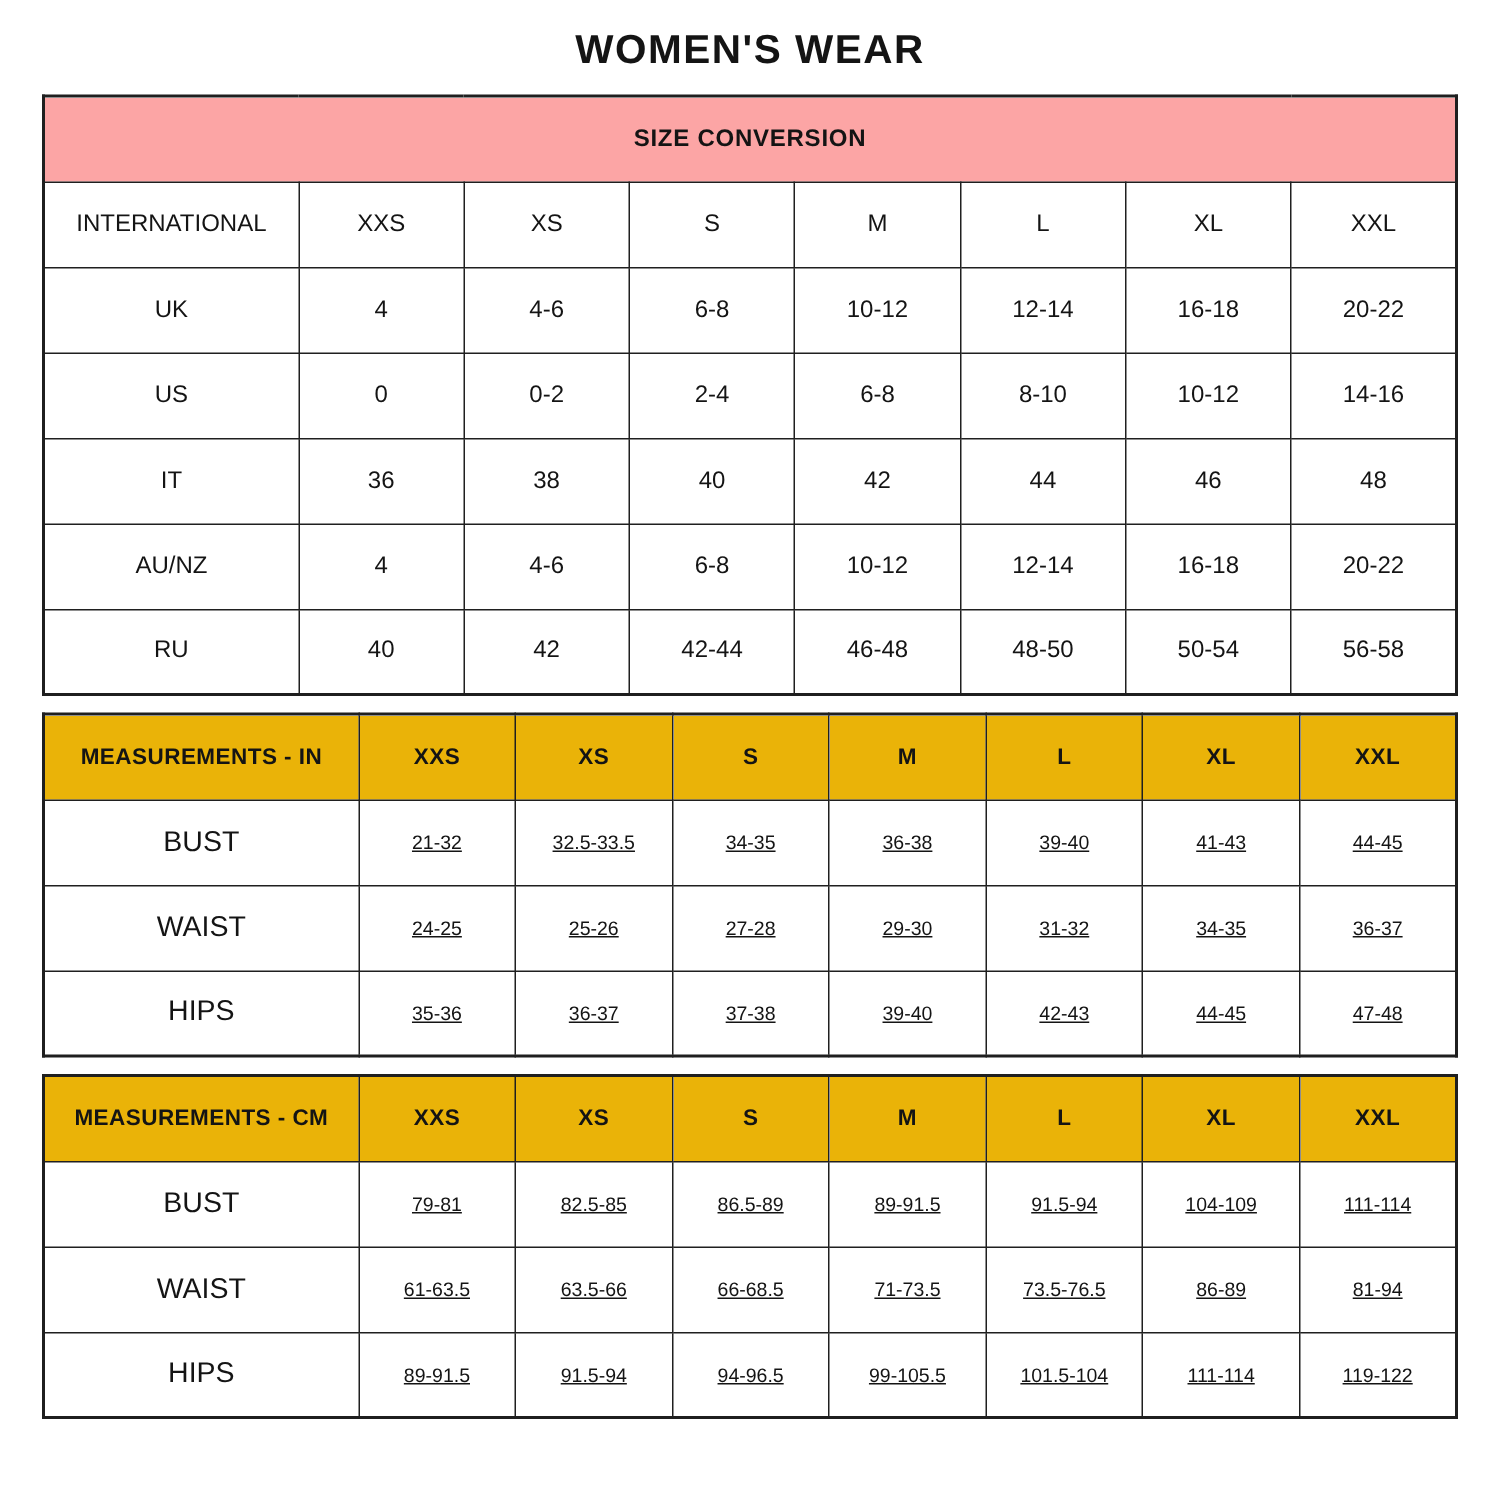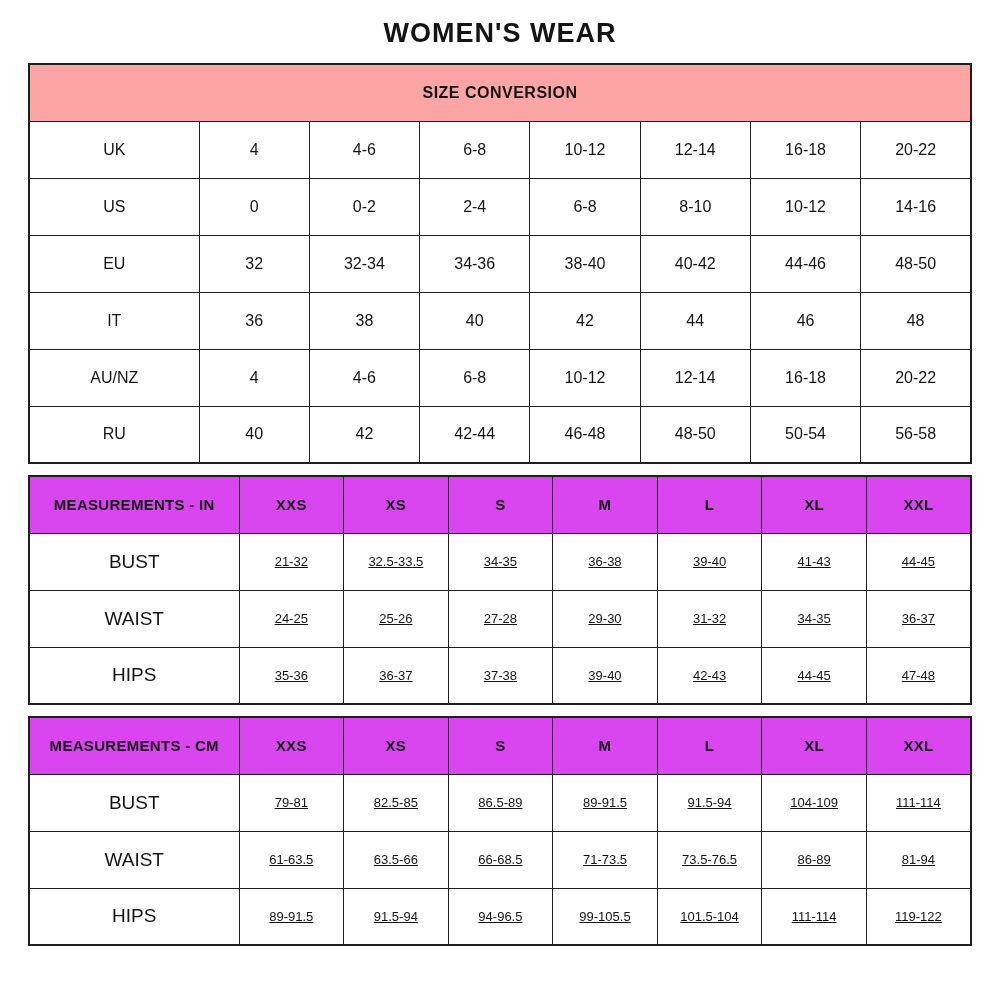--- a/index.html
+++ b/index.html
@@ -33,21 +33,21 @@
   }
   .banner {
     background: #fca5a5;
     height: 46px;
     font-size: 16px;
     font-weight: bold;
     letter-spacing: 0.5px;
   }
   .conv td { height: 57px; font-size: 16px; }
   .gray-head td {
-    background: #d946ef;
+    background: #eab308;
     font-weight: bold;
     height: 50px;
     font-size: 15px;
     letter-spacing: 0.3px;
   }
   .meas td { height: 57px; }
   .rowlabel { font-size: 19px; }
   .val { font-size: 13px; text-decoration: underline; }
 </style>
 </head>
@@ -64,50 +64,50 @@
         <col>
         <col>
         <col>
         <col>
         <col>
         <col>
     </colgroup>
     <tbody>
       <tr>
         <td class="banner" colspan="8">SIZE CONVERSION</td>
+      </tr>
+      <tr>
+        <td>INTERNATIONAL</td>
+        <td>XXS</td>
+        <td>XS</td>
+        <td>S</td>
+        <td>M</td>
+        <td>L</td>
+        <td>XL</td>
+        <td>XXL</td>
       </tr>
       <tr>
         <td>UK</td>
         <td>4</td>
         <td>4-6</td>
         <td>6-8</td>
         <td>10-12</td>
         <td>12-14</td>
         <td>16-18</td>
         <td>20-22</td>
       </tr>
       <tr>
         <td>US</td>
         <td>0</td>
         <td>0-2</td>
         <td>2-4</td>
         <td>6-8</td>
         <td>8-10</td>
         <td>10-12</td>
         <td>14-16</td>
-      </tr>
-      <tr>
-        <td>EU</td>
-        <td>32</td>
-        <td>32-34</td>
-        <td>34-36</td>
-        <td>38-40</td>
-        <td>40-42</td>
-        <td>44-46</td>
-        <td>48-50</td>
       </tr>
       <tr>
         <td>IT</td>
         <td>36</td>
         <td>38</td>
         <td>40</td>
         <td>42</td>
         <td>44</td>
         <td>46</td>
         <td>48</td>

